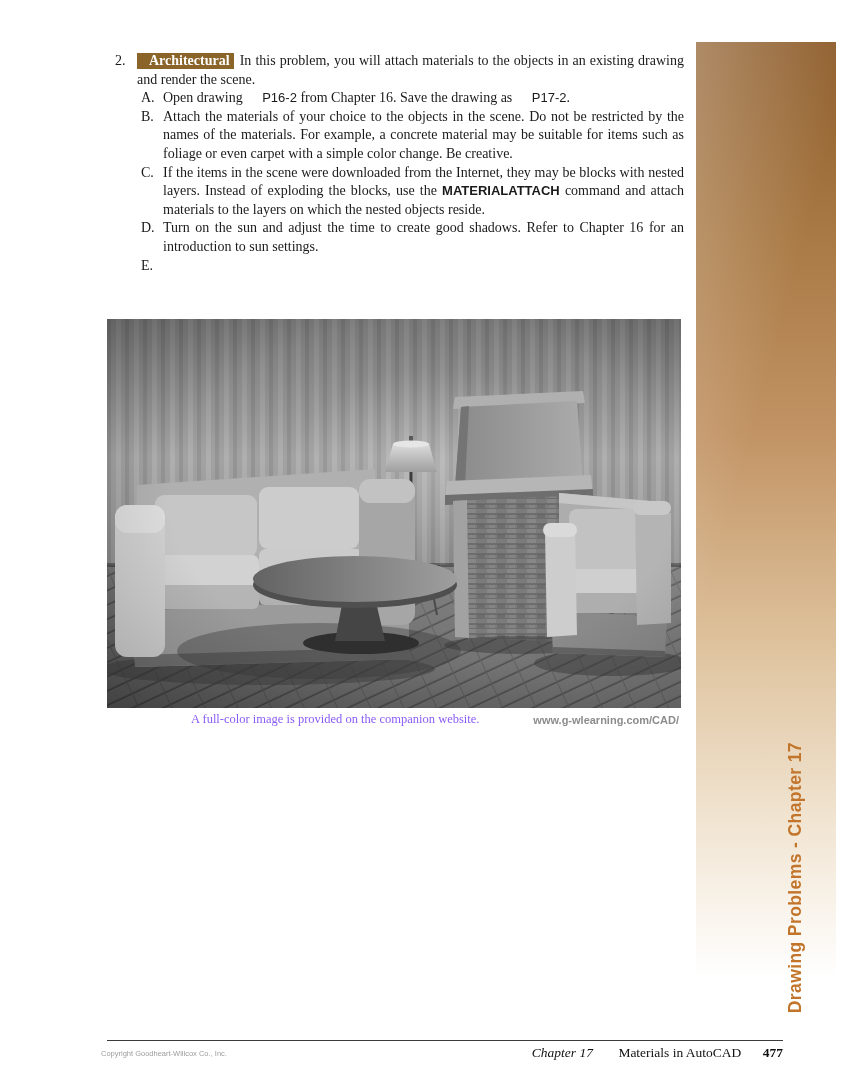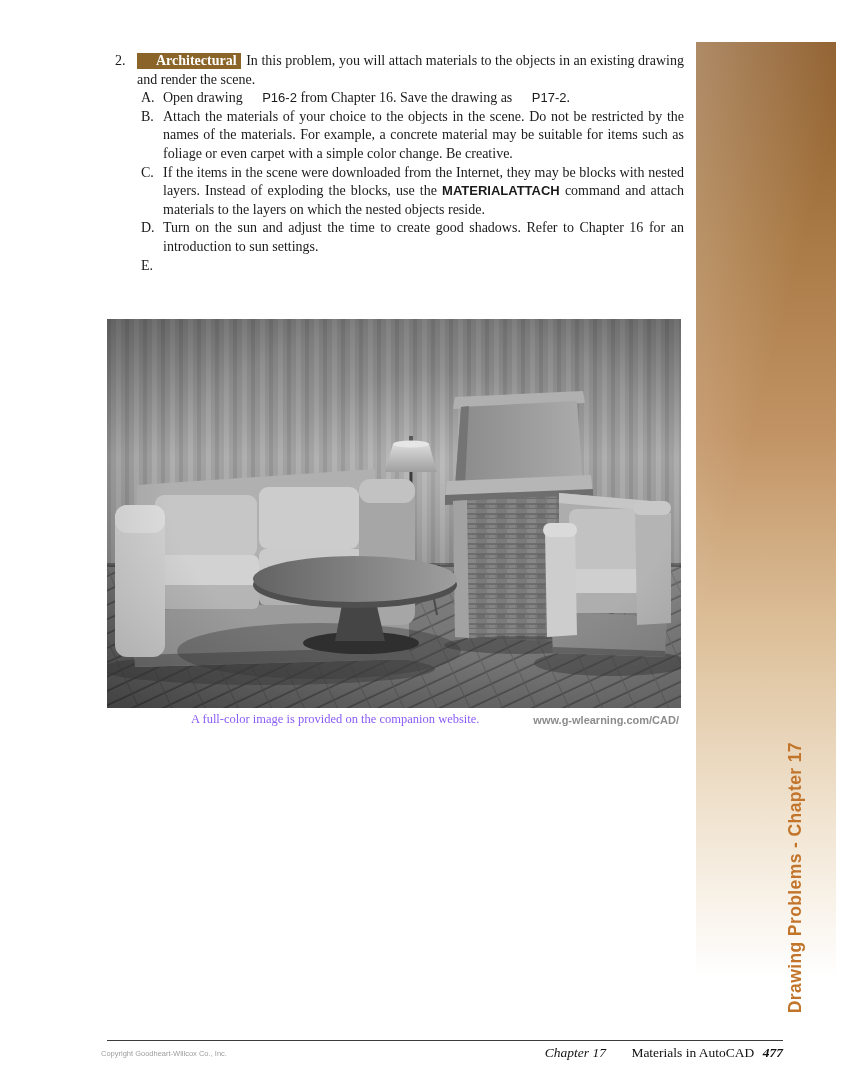--- a/index.html
+++ b/index.html
@@ -36,21 +36,21 @@
 
   
   .content{
     position:absolute;left:107px;top:52px;width:577px;
     font-size:14px;line-height:18.6px;text-align:justify;
   }
   .intro{position:relative;padding-left:30px;}
   .intro .num{position:absolute;left:8px;top:0;}
   .badge{
     background:#8a6428;color:#ffffff;font-weight:bold;
-    padding:0 4px 1px 19px;margin-right:2px;
+    padding:0 4px 1px 12px;margin-right:2px;
   }
   .step{position:relative;padding-left:56px;}
   .step .letter{position:absolute;left:34px;top:0;}
   .sans{font-family:"Liberation Sans", sans-serif;font-size:13px;margin-left:16px;}
   .cmd{font-family:"Liberation Sans", sans-serif;font-size:13px;font-weight:bold;}
 
   
   .figure{
     position:absolute;left:107px;top:319px;width:574px;height:389px;
     background:#9a9a9a;overflow:hidden;
@@ -75,21 +75,21 @@
     position:absolute;left:101px;top:1049px;
     font-family:"Liberation Sans", sans-serif;
     font-size:7.5px;color:#9e9e9e;
   }
   .footer-right{
     position:absolute;right:66px;top:1045px;
     font-size:13.5px;color:#111;white-space:nowrap;
   }
   .footer-right .chapter{font-style:italic;}
   .footer-right .book{margin-left:22px;}
-  .footer-right .pagenum{font-weight:bold;margin-left:5px;font-style:italic;}
+  .footer-right .pagenum{font-weight:bold;margin-left:18px;}
 </style>
 </head>
 <body>
 
 <div class="page">
 
   <div class="sidebar">
     <div class="sidebar-label">Drawing Problems - Chapter 17</div>
   </div>
 

